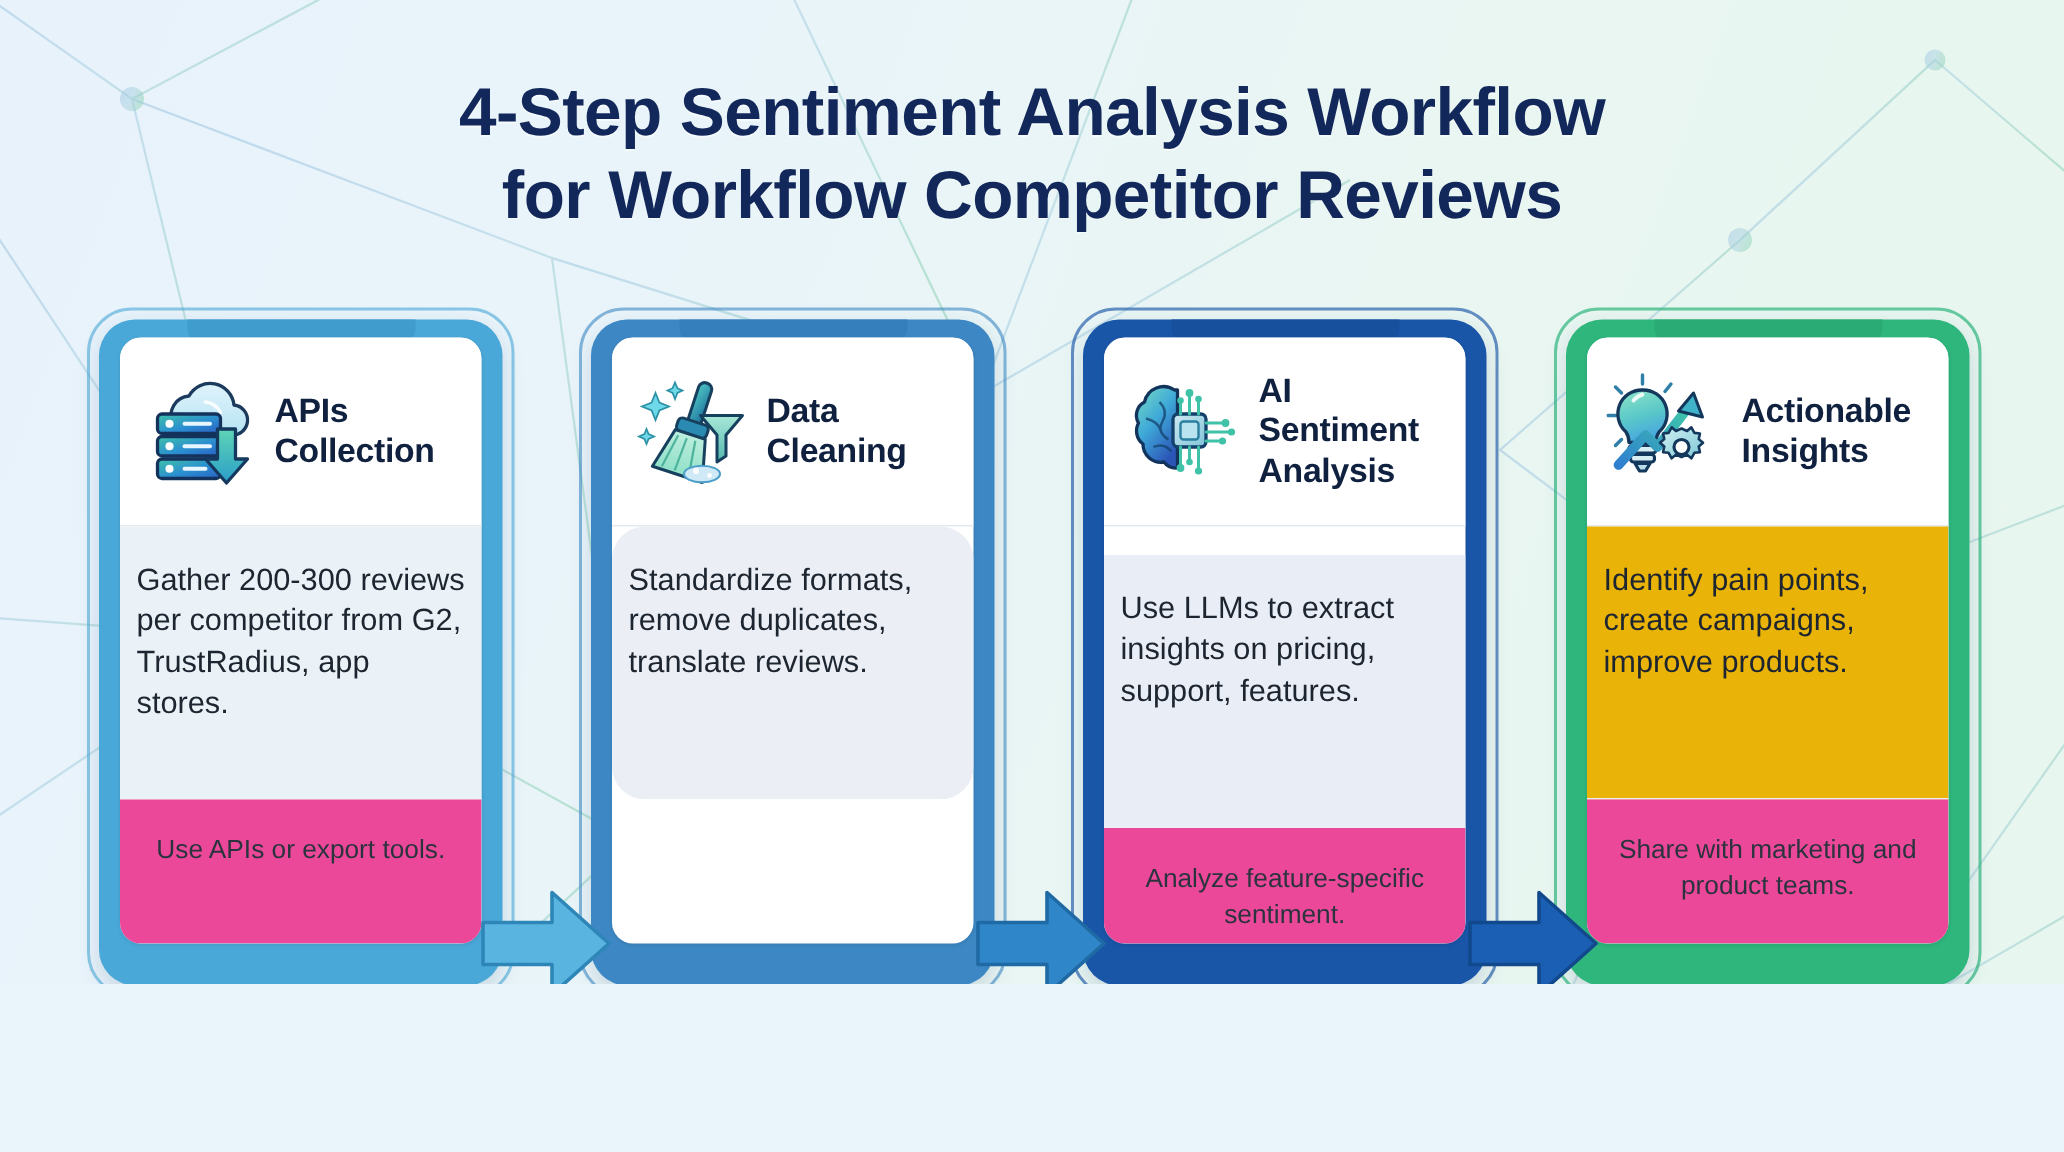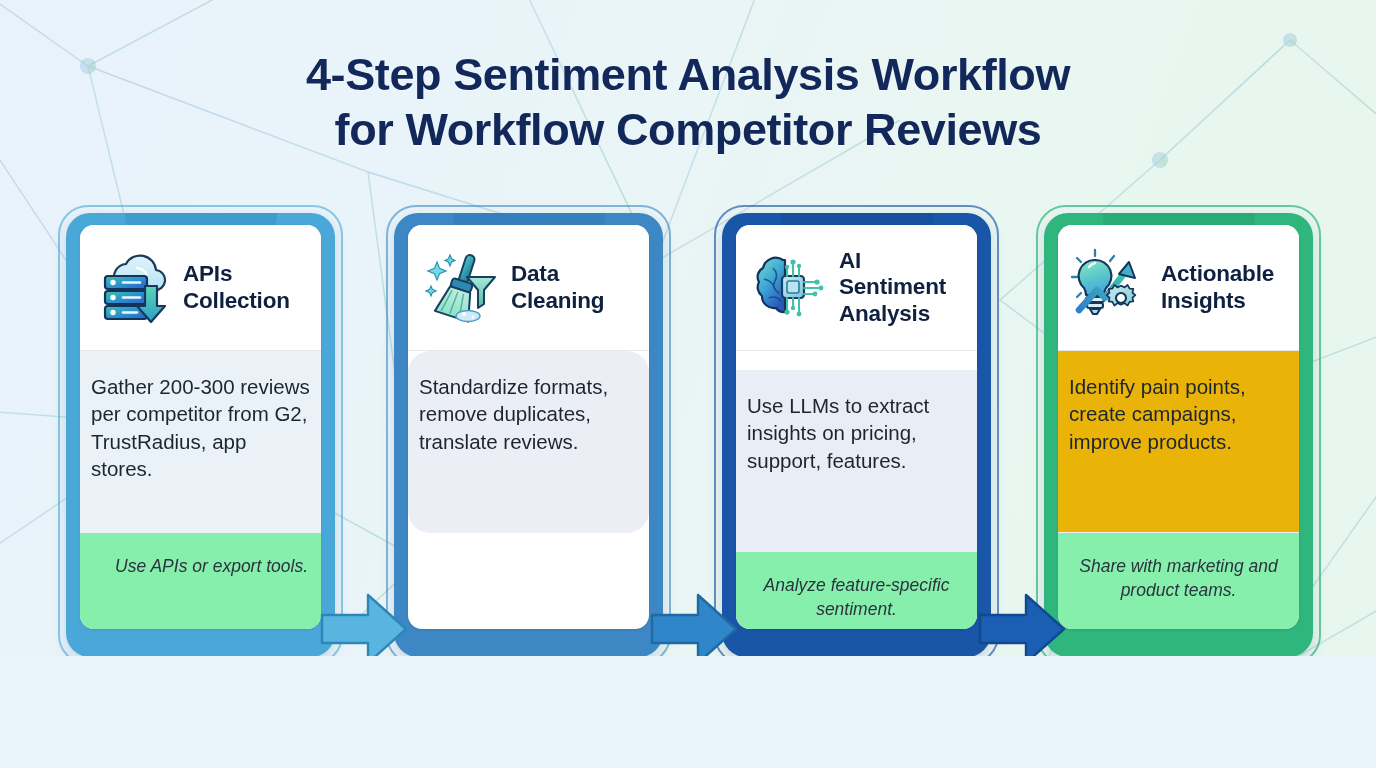--- a/index.html
+++ b/index.html
@@ -91,25 +91,24 @@
     display:flex;align-items:flex-start;justify-content:center;
     padding:22px 11px 0 11px;
     box-sizing:border-box;
     border-bottom:1px solid #eceff4;
   }
   .body-text{
     font-size:20.5px;color:#1d2530;line-height:1.33;
   }
   .sec-foot{
     flex:1 1 auto;
-    background:#86efac;
-    display:flex;align-items:flex-start;justify-content:flex-end;
+    background:#ec4899;
+    display:flex;align-items:flex-start;justify-content:center;
     padding:22px 13px 0 13px;
     box-sizing:border-box;
-    font-style:italic;
   }
   .foot-text{
     font-size:17.5px;color:#2b333e;line-height:1.35;text-align:center;
   }
 
   
   .arrow{position:absolute;top:380px;width:92px;height:88px;z-index:7;}
   .arrow svg{display:block;width:92px;height:88px;}
 </style>
 </head>

